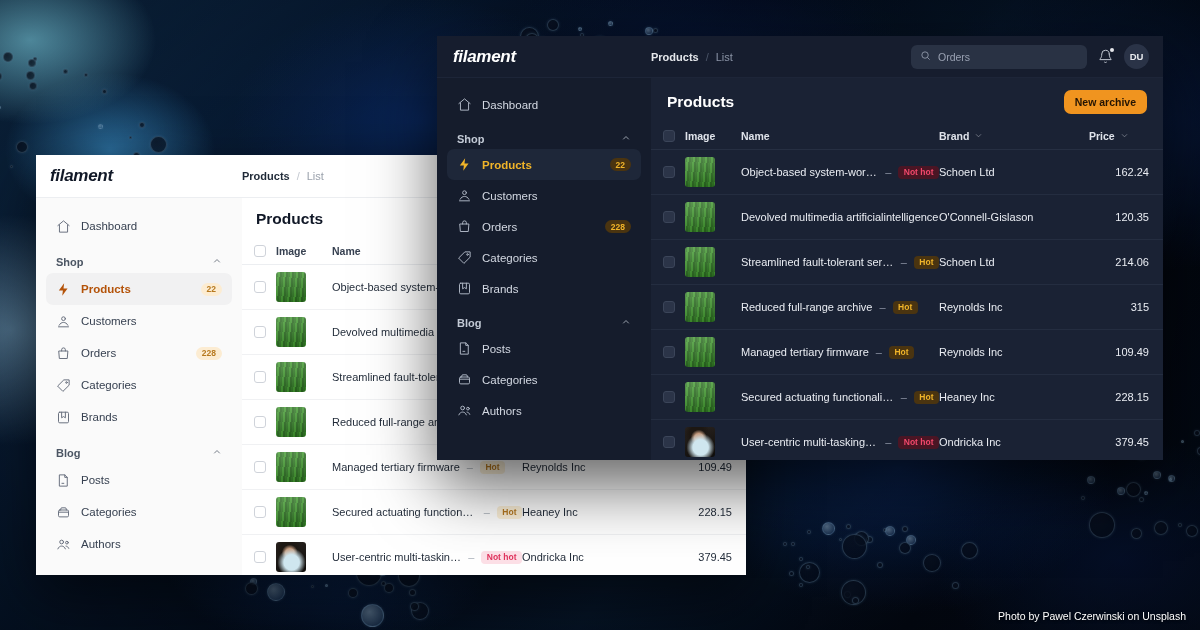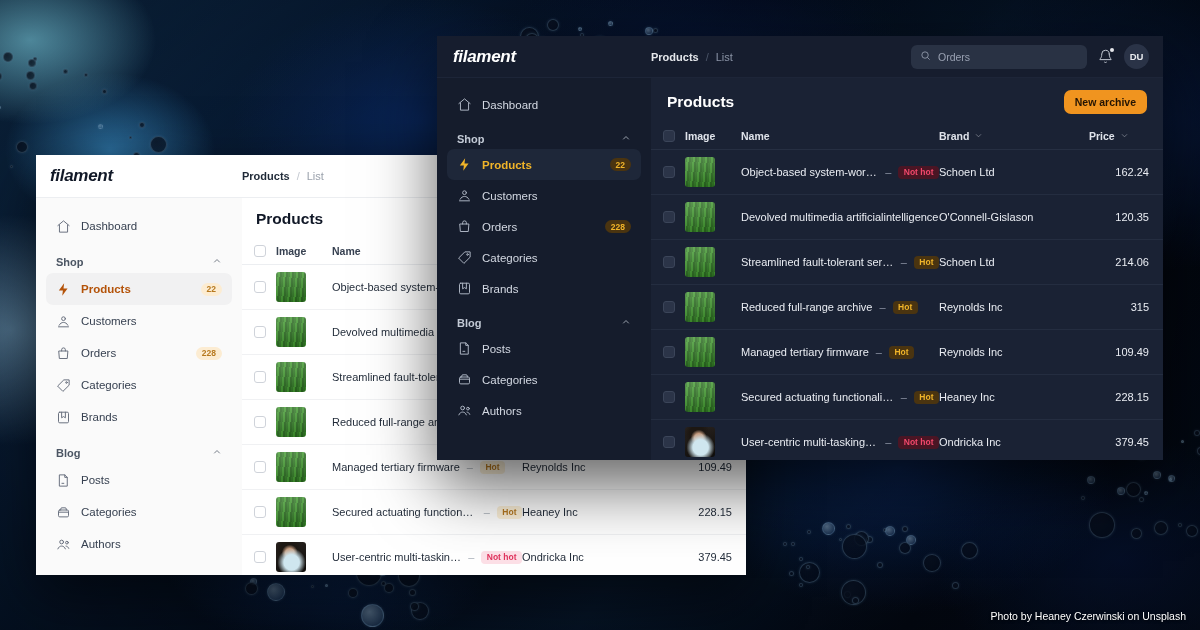--- a/index.html
+++ b/index.html
@@ -970,13 +970,13 @@
               </td>
               <td class="col-brand truncate">Ondricka Inc</td>
               <td class="col-price">379.45</td>
             </tr>
           </tbody>
         </table>
     </div>
   </div>
 </div>
 
-<div class="credit">Photo by Heaney Czerwinski on Unsplash</div>
+<div class="credit">Photo by Pawel Czerwinski on Unsplash</div>
 
 </body></html>

